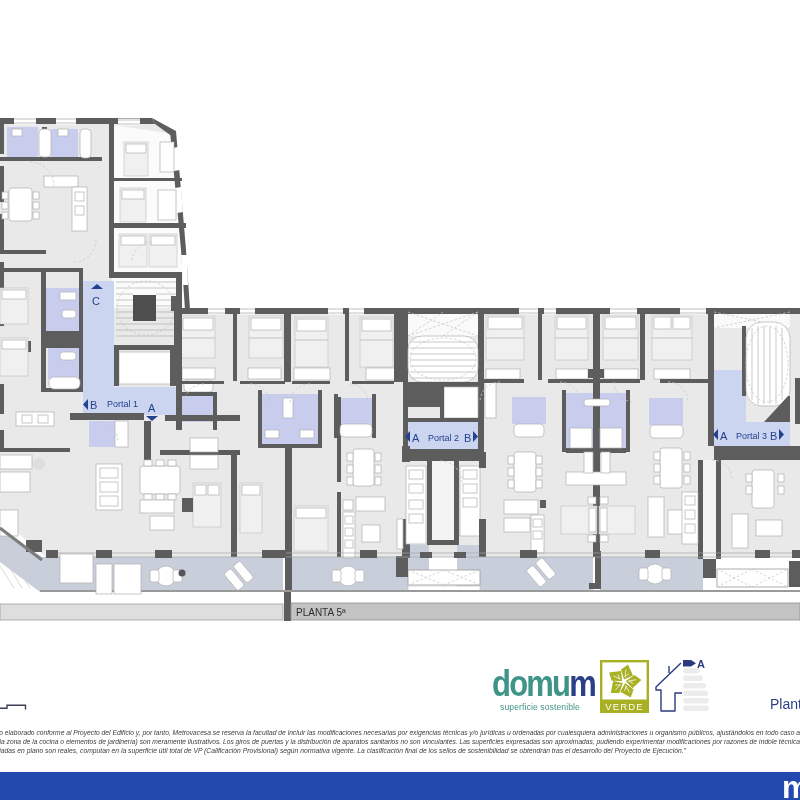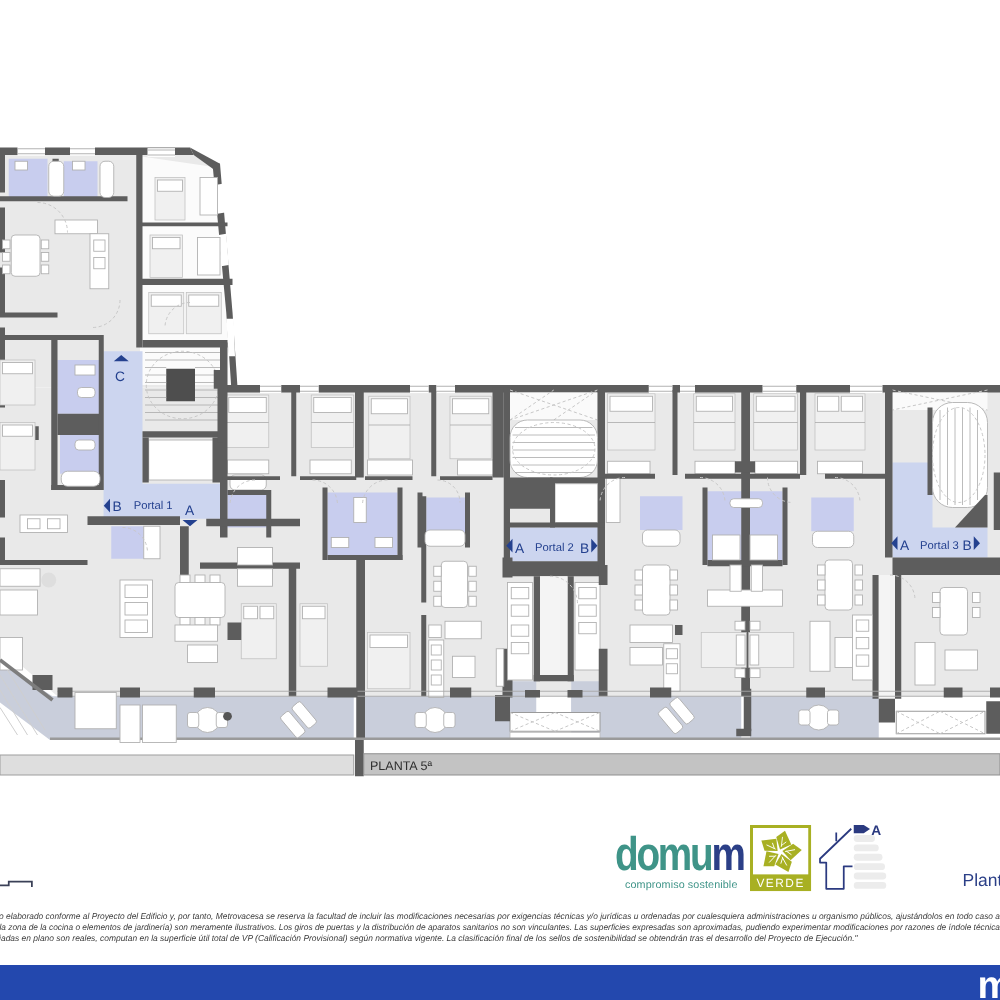--- a/index.html
+++ b/index.html
@@ -874,21 +874,21 @@
 <text x="736" y="439" font-size="9" class="navy">Portal 3</text>
 <text x="720" y="440" font-size="11" class="navy">A</text>
 <polygon class="navy" points="718,429 718,440 713,434.5"></polygon>
 <text x="770" y="440" font-size="11" class="navy">B</text>
 <polygon class="navy" points="779,429 779,440 784,434.5"></polygon>
 </svg>
 
 
 <div style="position:absolute;left:492px;top:668px;width:112px;">
 <div style="font-size:31px;font-weight:bold;letter-spacing:-1.8px;color:#3f9488;line-height:34px;transform:scaleY(1.22);transform-origin:50% 70%;">domu<span style="color:#2b3f87;">m</span></div>
-<div style="font-size:8.6px;color:#3f9488;margin-top:0px;margin-left:8px;letter-spacing:0.1px;">compromiso sostenible</div>
+<div style="font-size:8.6px;color:#3f9488;margin-top:0px;margin-left:8px;letter-spacing:0.1px;">superficie sostenible</div>
 </div>
 
 
 <svg style="position:absolute;left:600px;top:660px;" width="49" height="53" viewBox="0 0 49 53">
 <rect x="1.2" y="1.2" width="46.6" height="50.6" fill="#fff" stroke="#a8b023" stroke-width="2.4"></rect>
 <rect x="1.2" y="39.5" width="46.6" height="12.3" fill="#a8b023"></rect>
 <g fill="#a8b023">
 <g transform="translate(24,21.5)">
 <polygon points="0,-2 -3,-12 4,-17 9,-6" transform="rotate(0)"></polygon>
 <polygon points="0,-2 -3,-12 4,-17 9,-6" transform="rotate(72)"></polygon>

